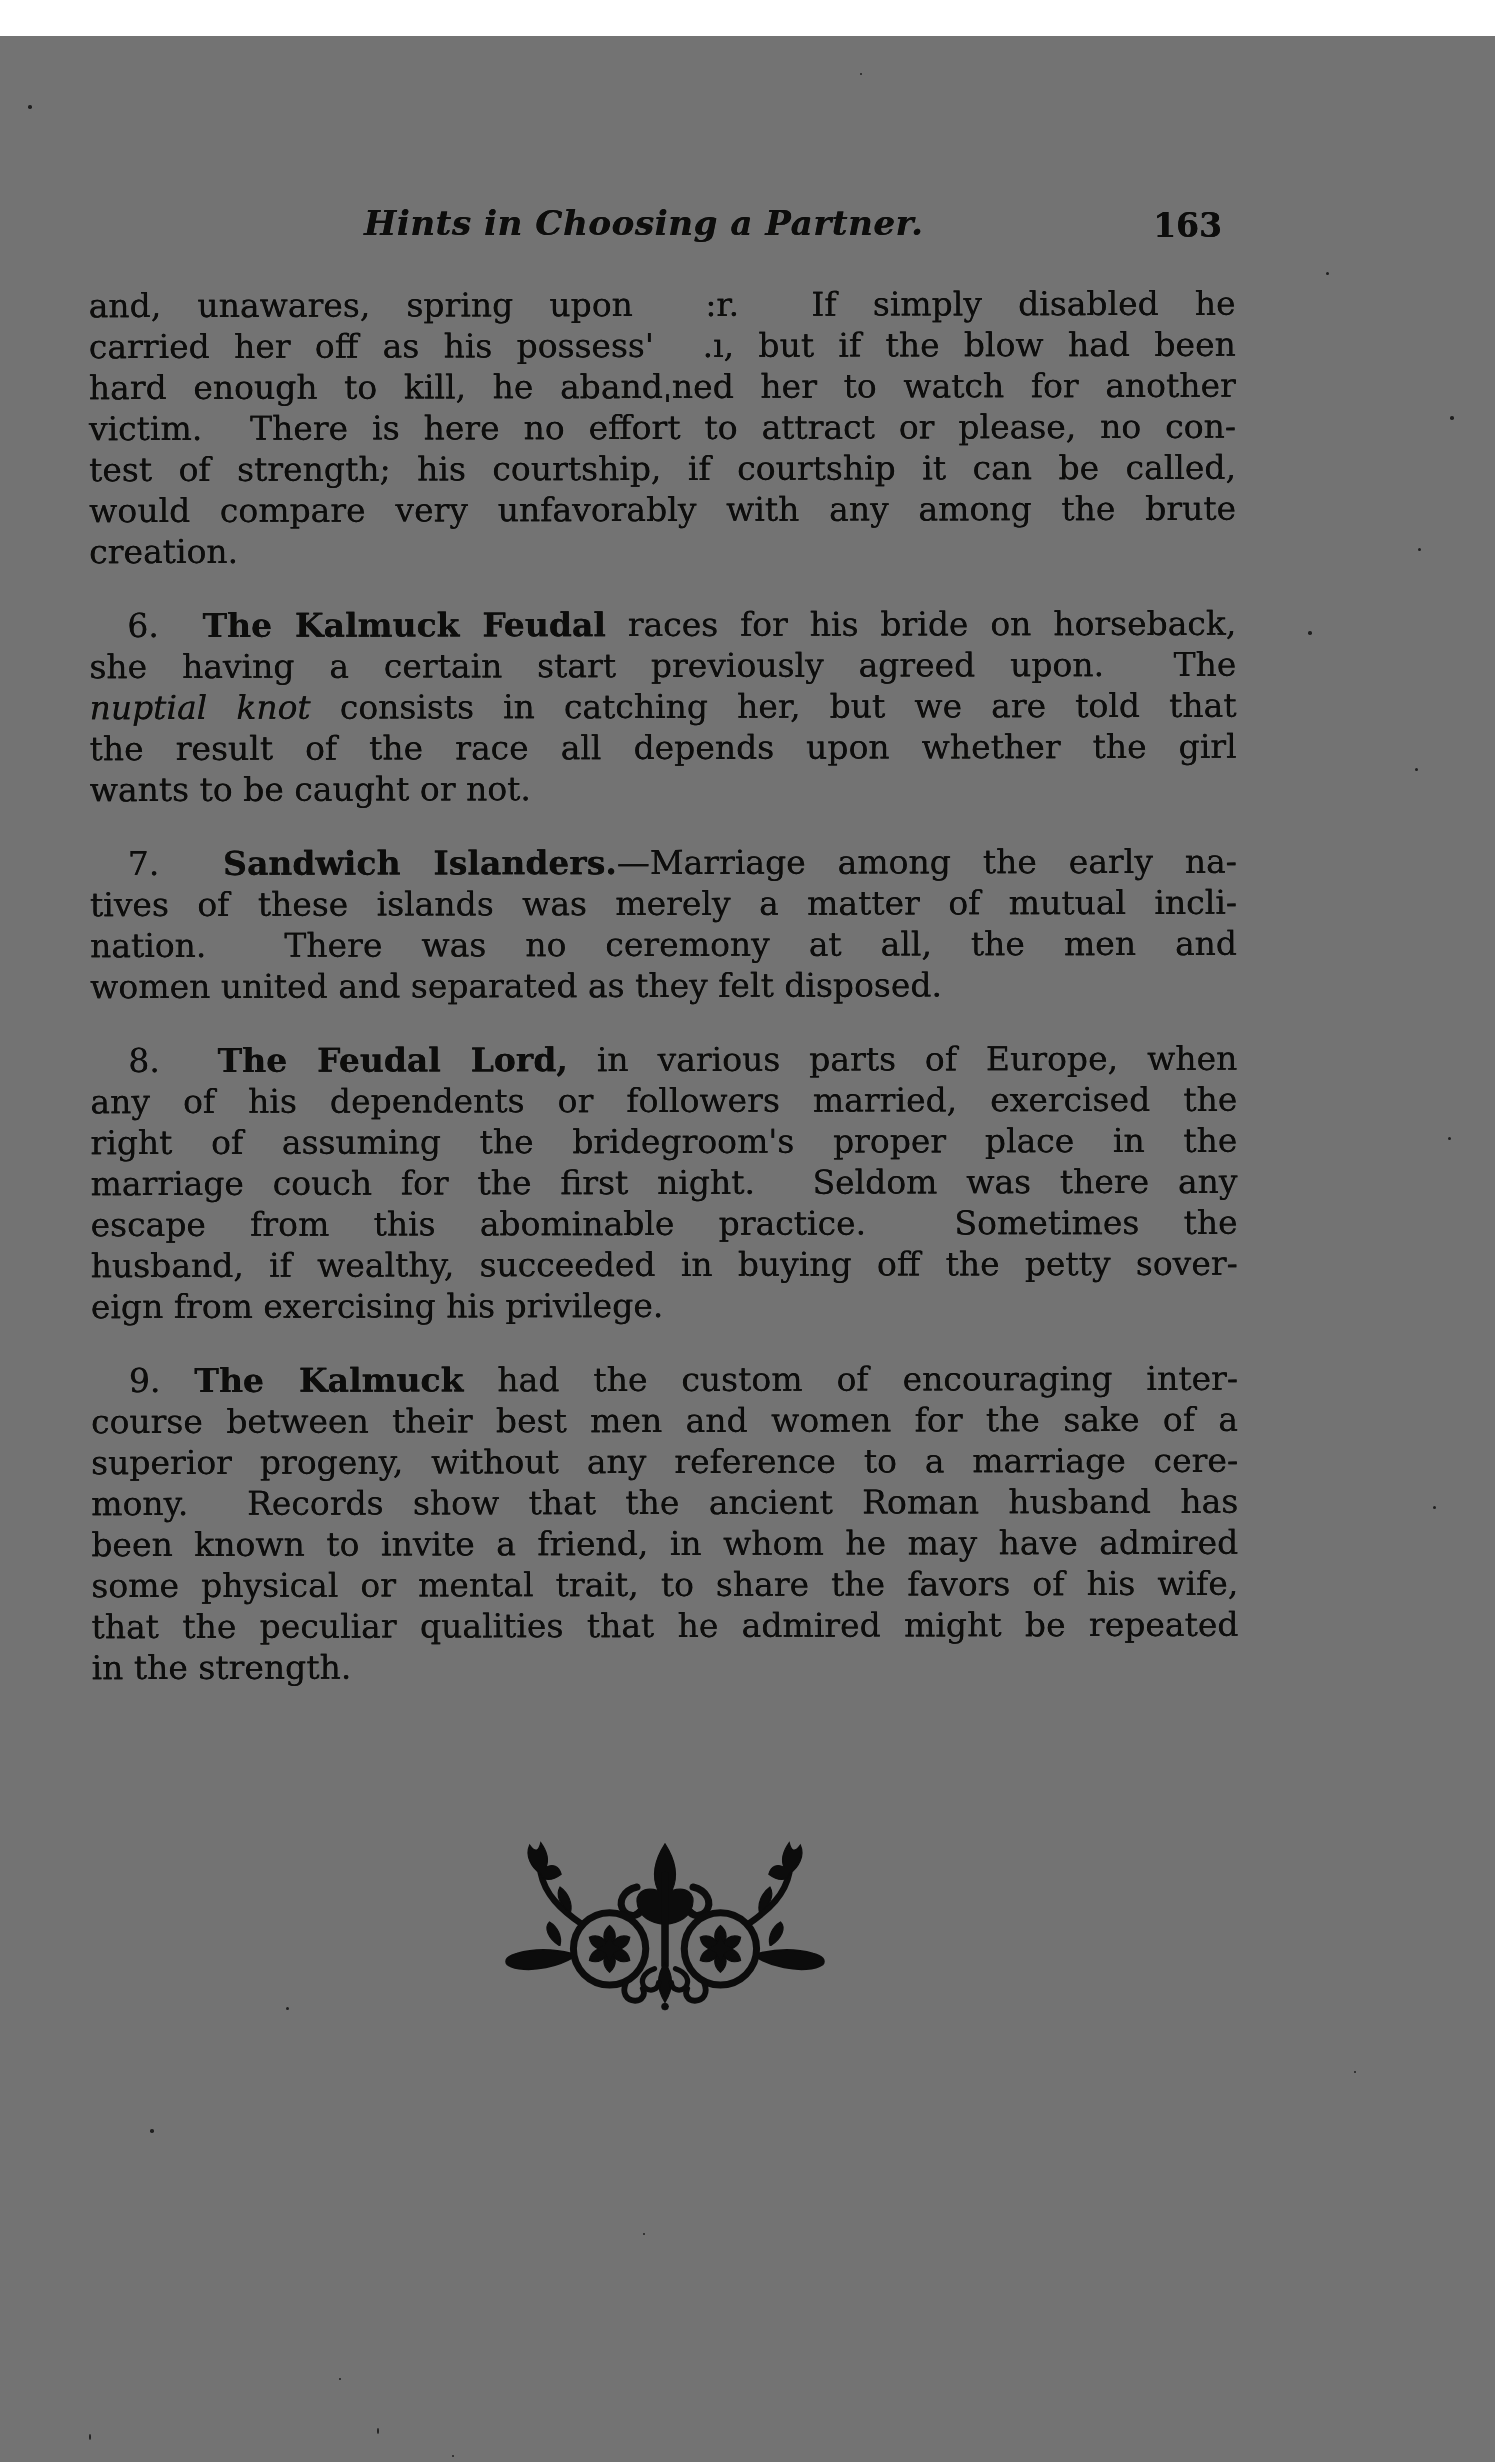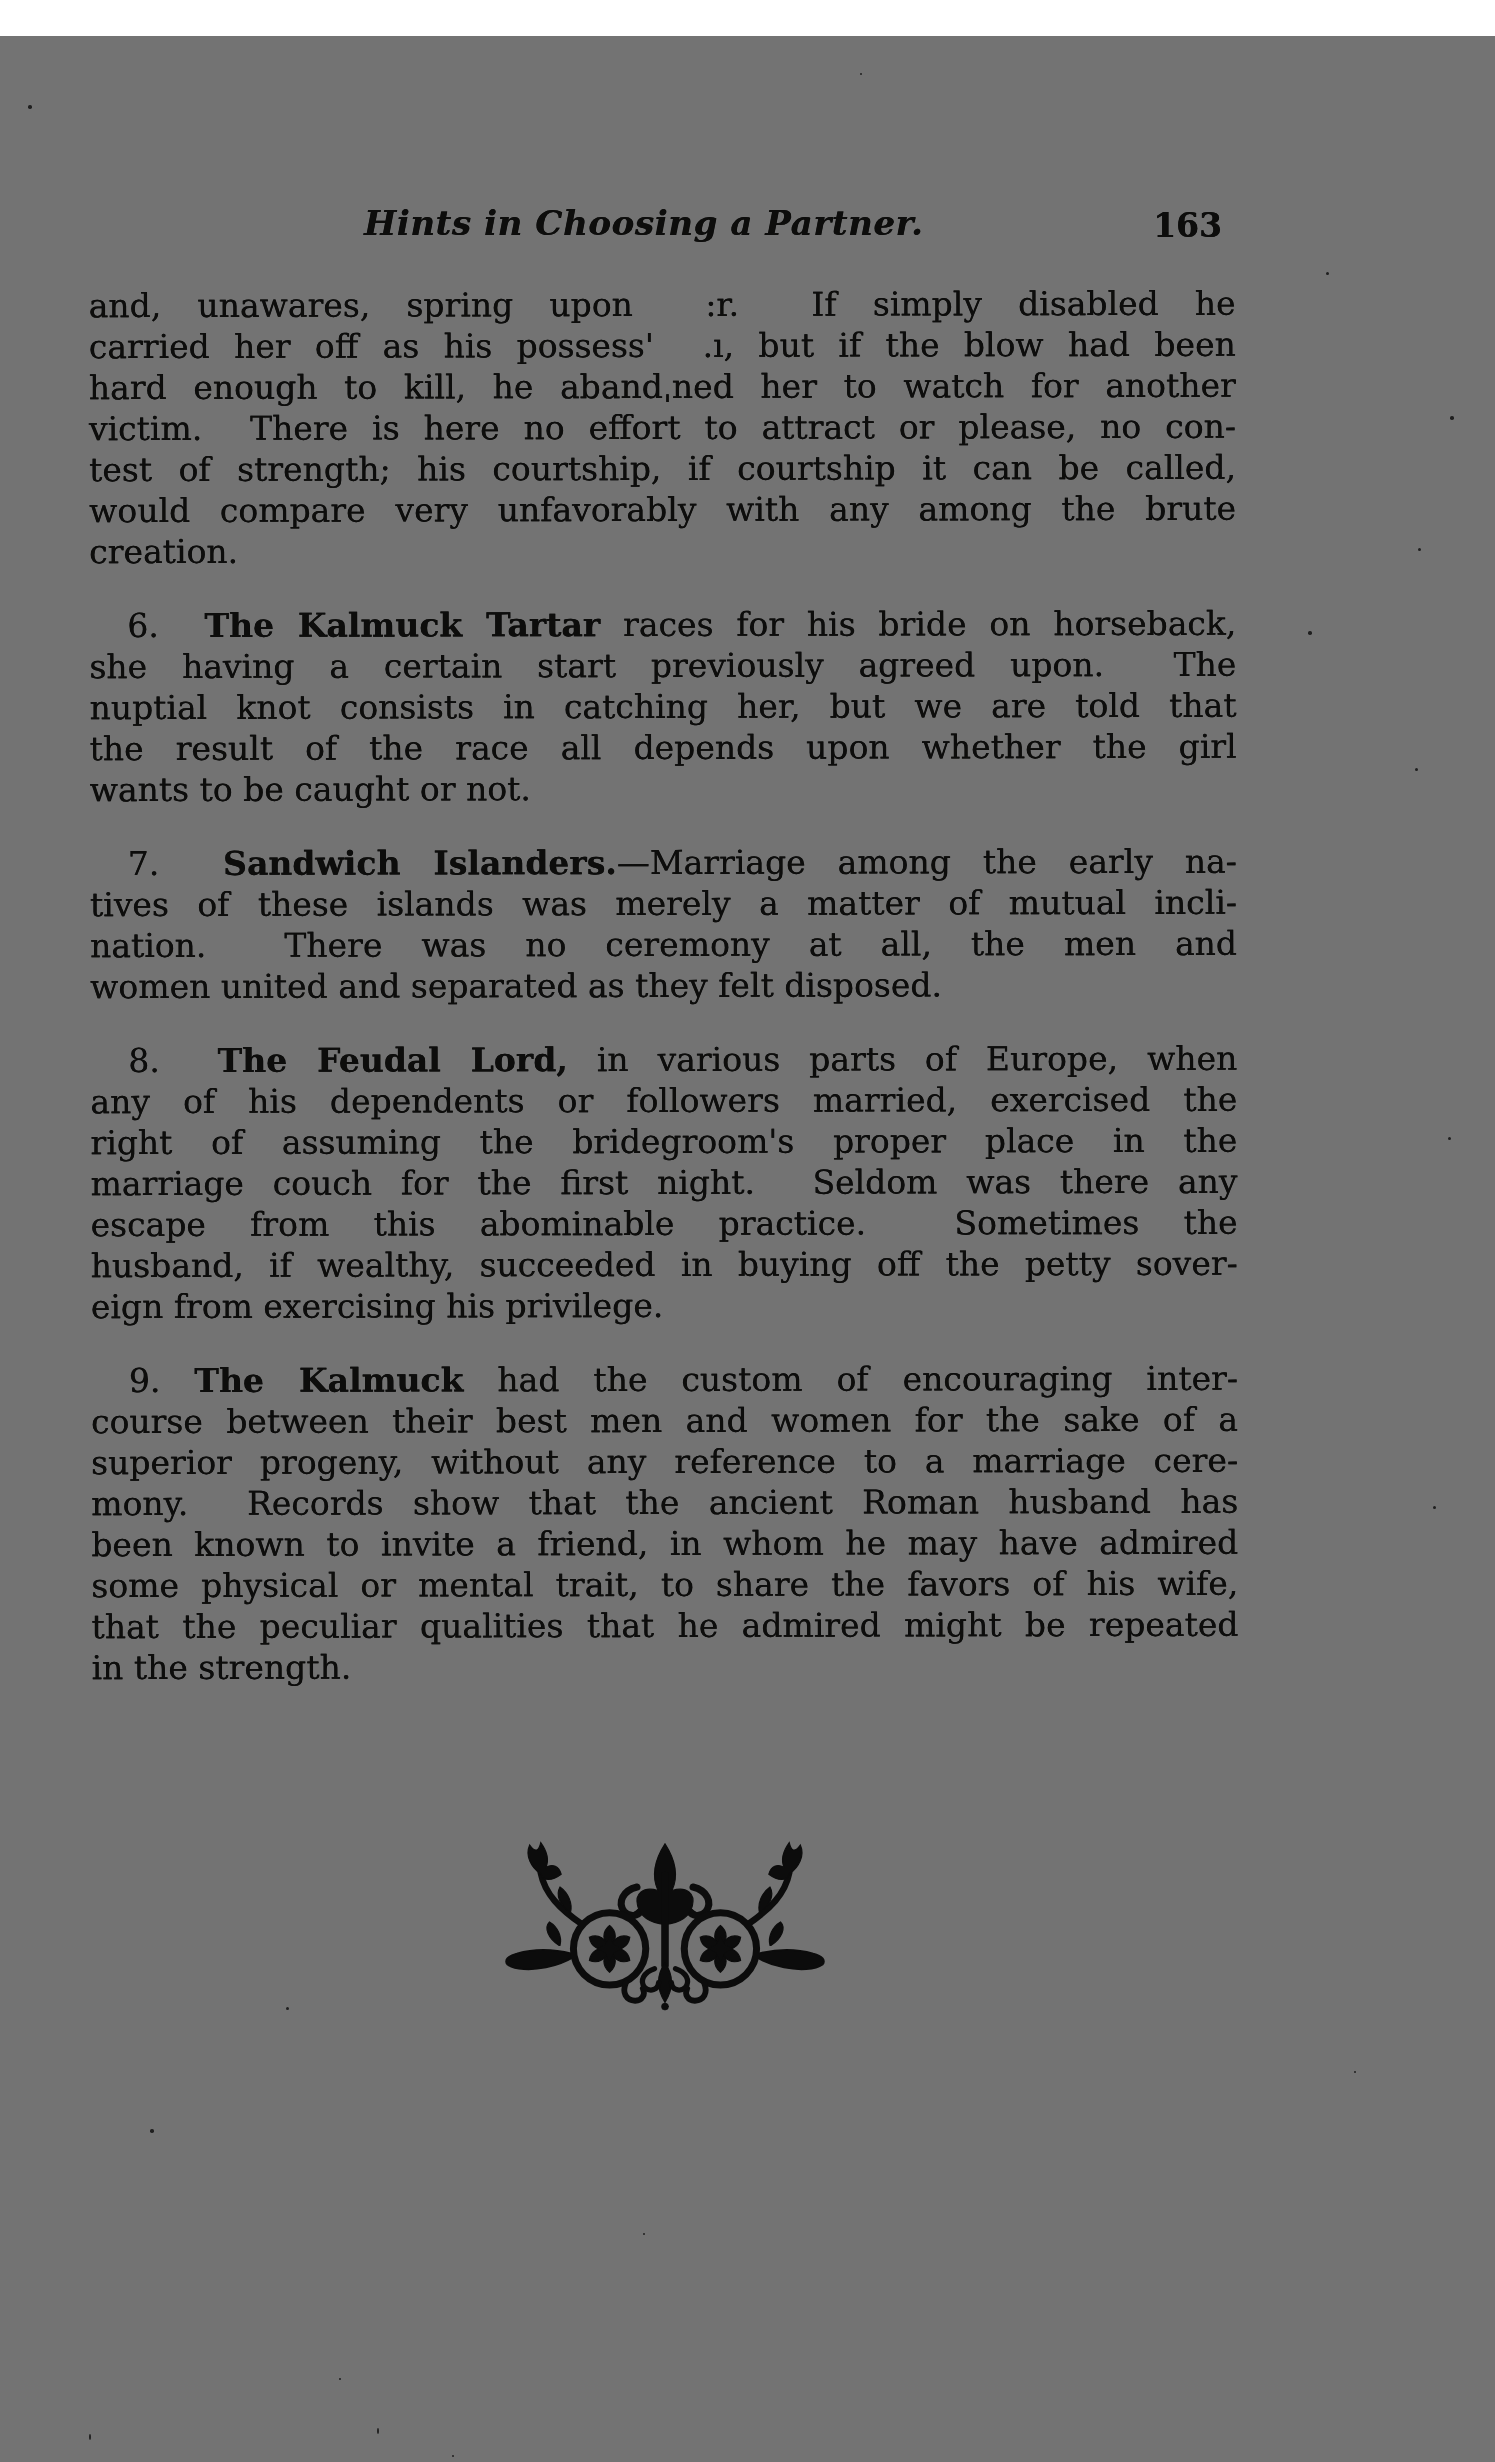--- a/index.html
+++ b/index.html
@@ -38,21 +38,21 @@
     -moz-text-align-last:justify;
     text-align-last:justify;
     height:41px; white-space:normal;
   }
   .line.last {
     -moz-text-align-last:left;
     text-align-last:left;
   }
   .line.indent { text-indent:38px; }
   .b { font-weight:bold; }
-  .i { }
+  .i { font-style:italic; }
   .ornament { position:absolute; left:484px; top:1802px; }
   .speck { position:absolute; background:#111; border-radius:50%; opacity:0.85; }
 </style>
 </head>
 <body>
 
 <div class="page">
 
   <div class="running-head">Hints in Choosing a Partner.</div>
   <div class="page-num">163</div>
@@ -61,21 +61,21 @@
       <div class="paragraph">
         <div class="line"><span>and, unawares, spring upon &nbsp;:r. &nbsp;If simply disabled he</span></div>
         <div class="line"><span>carried her off as his possess' &nbsp;.ı, but if the blow had been</span></div>
         <div class="line"><span>hard enough to kill, he abandˌned her to watch for another</span></div>
         <div class="line"><span>victim. &nbsp;There is here no effort to attract or please, no con-</span></div>
         <div class="line"><span>test of strength; his courtship, if courtship it can be called,</span></div>
         <div class="line"><span>would compare very unfavorably with any among the brute</span></div>
         <div class="line last"><span>creation.</span></div>
       </div>
       <div class="paragraph">
-        <div class="line indent"><span>6. &nbsp;</span><span class="b">The Kalmuck Tartar</span><span>&nbsp;races for his bride on horseback,</span></div>
+        <div class="line indent"><span>6. &nbsp;</span><span class="b">The Kalmuck Feudal</span><span>&nbsp;races for his bride on horseback,</span></div>
         <div class="line"><span>she having a certain start previously agreed upon. &nbsp;The</span></div>
         <div class="line"><span class="i">nuptial knot</span><span>&nbsp;consists in catching her, but we are told that</span></div>
         <div class="line"><span>the result of the race all depends upon whether the girl</span></div>
         <div class="line last"><span>wants to be caught or not.</span></div>
       </div>
       <div class="paragraph">
         <div class="line indent"><span>7. &nbsp;</span><span class="b">Sandwich Islanders.</span><span>—Marriage among the early na-</span></div>
         <div class="line"><span>tives of these islands was merely a matter of mutual incli-</span></div>
         <div class="line"><span>nation. &nbsp;There was no ceremony at all, the men and</span></div>
         <div class="line last"><span>women united and separated as they felt disposed.</span></div>

